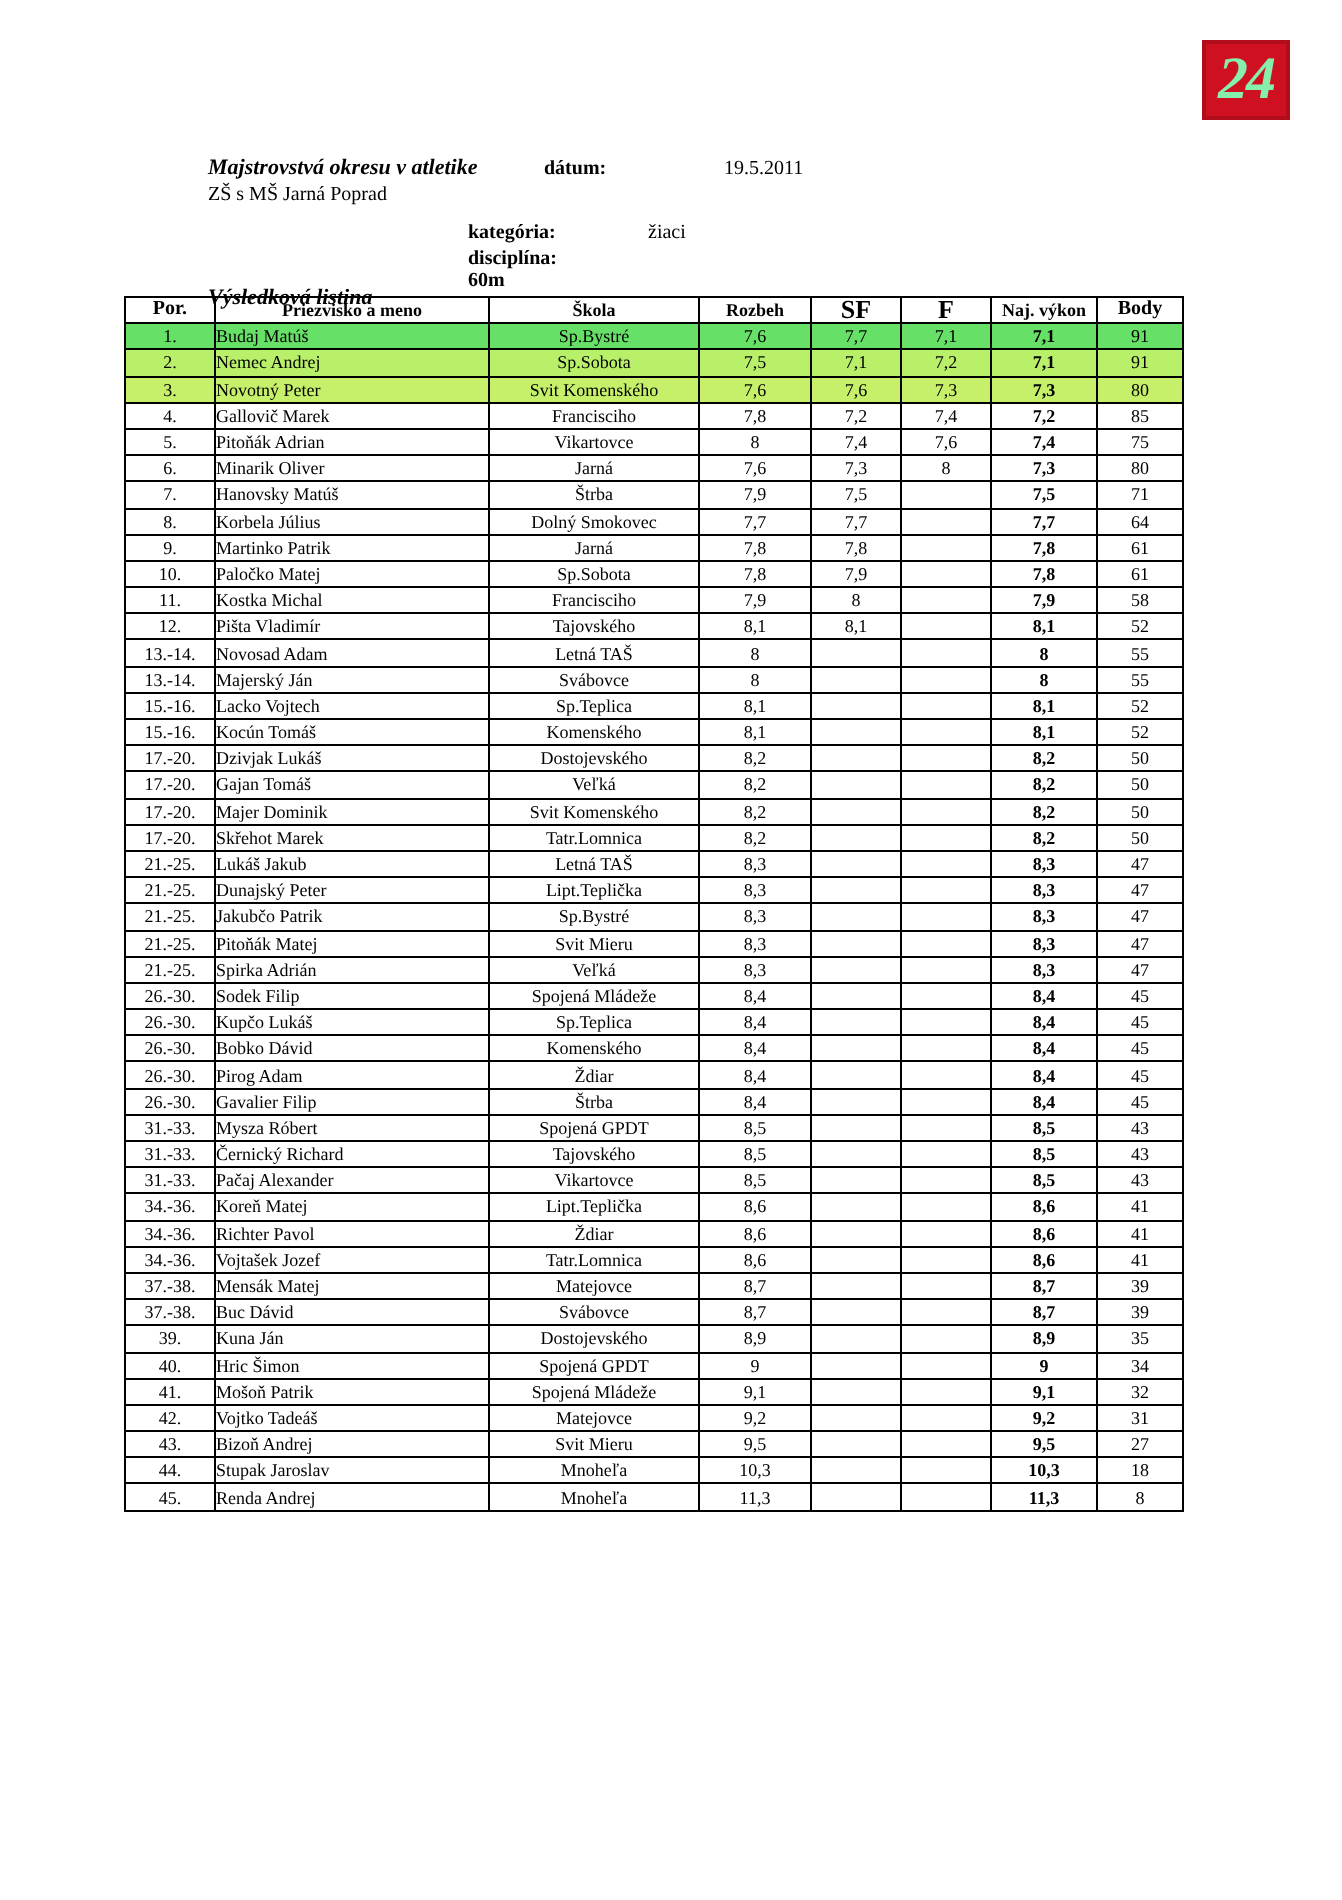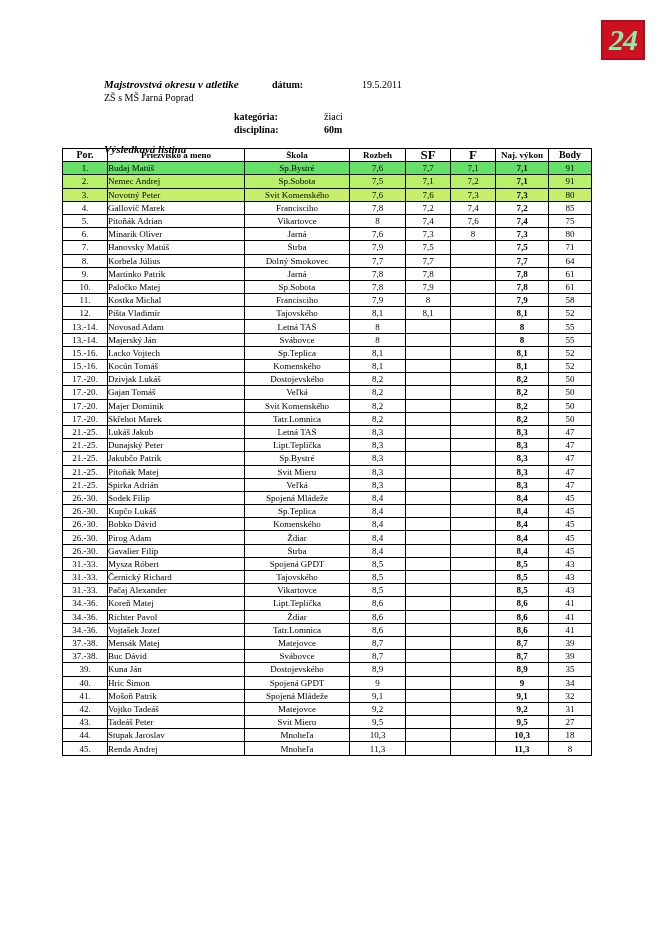--- a/index.html
+++ b/index.html
@@ -154,21 +154,21 @@
     <div class="hdr-value">19.5.2011</div>
   </div>
   <div class="hdr-row">
     <div class="hdr-sub">ZŠ s MŠ Jarná Poprad</div>
   </div>
   <div class="spacer-small"></div>
   <div class="hdr-row" style="padding-left:130px;">
     <div class="hdr-label-wide">kategória:</div>
     <div class="hdr-value">žiaci</div>
   </div>
-  <div class="hdr-row" style="padding-left:130px;">
+  <div class="hdr-row" style="padding-left:130px;flex-direction:column;">
     <div class="hdr-label-wide">disciplína:</div>
     <div class="hdr-value-b">60m</div>
   </div>
 </div>
 
 <div class="listina">Výsledková listina</div>
 
 <table class="results">
   <thead>
     <tr>
@@ -598,21 +598,21 @@
         <td class="name">Vojtko Tadeáš</td>
         <td class="skola">Matejovce</td>
         <td class="num">9,2</td>
         <td class="num"></td>
         <td class="num"></td>
         <td class="max bold">9,2</td>
         <td class="body">31</td>
       </tr>
       <tr>
         <td class="por">43.</td>
-        <td class="name">Tadeáš  Peter</td>
+        <td class="name">Bizoň  Andrej</td>
         <td class="skola">Svit Mieru</td>
         <td class="num">9,5</td>
         <td class="num"></td>
         <td class="num"></td>
         <td class="max bold">9,5</td>
         <td class="body">27</td>
       </tr>
       <tr>
         <td class="por">44.</td>
         <td class="name">Stupak Jaroslav</td>

